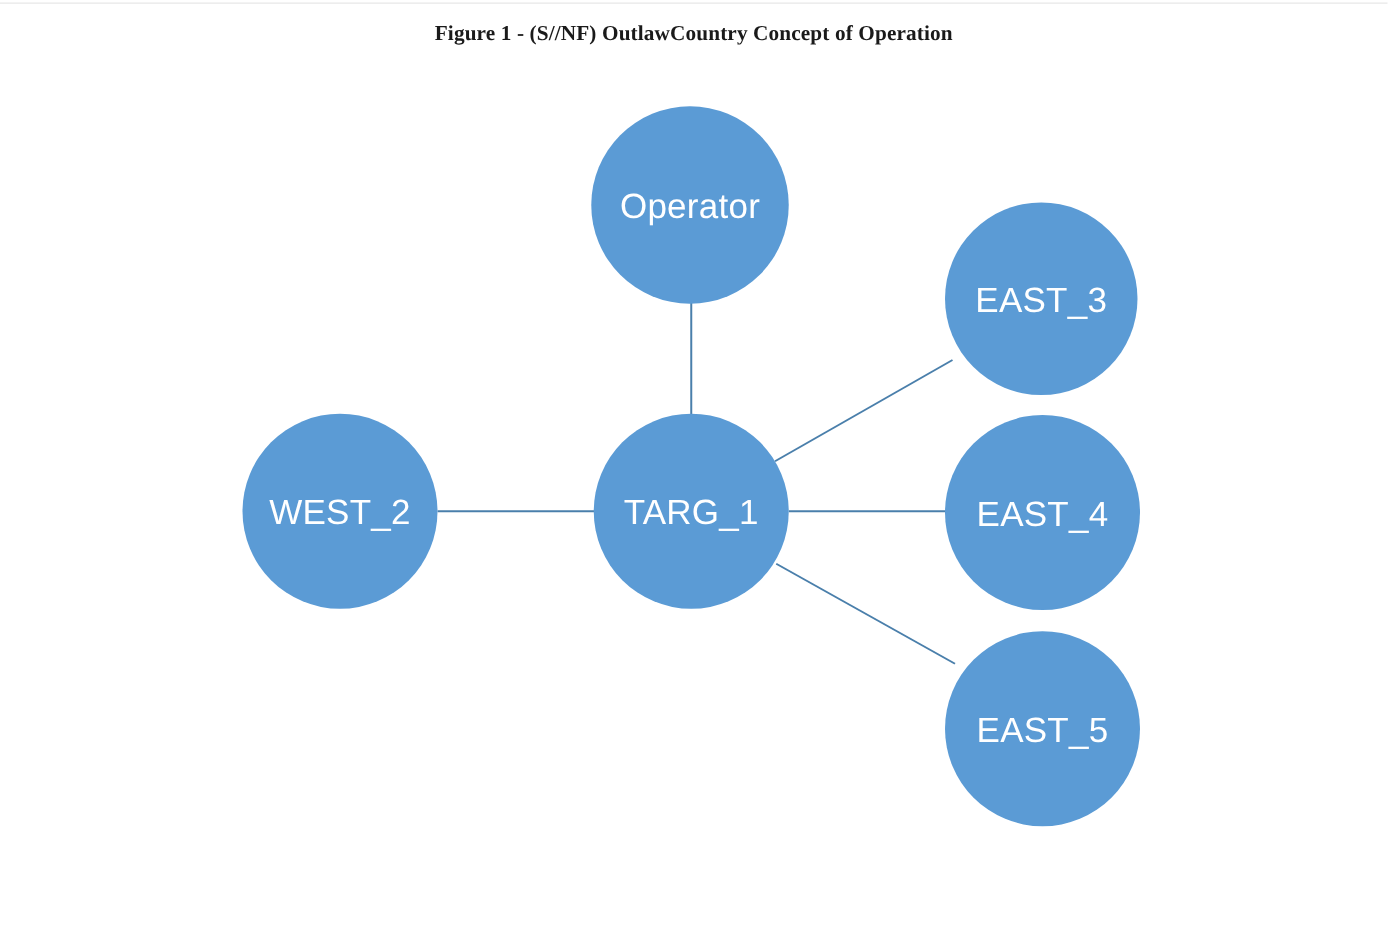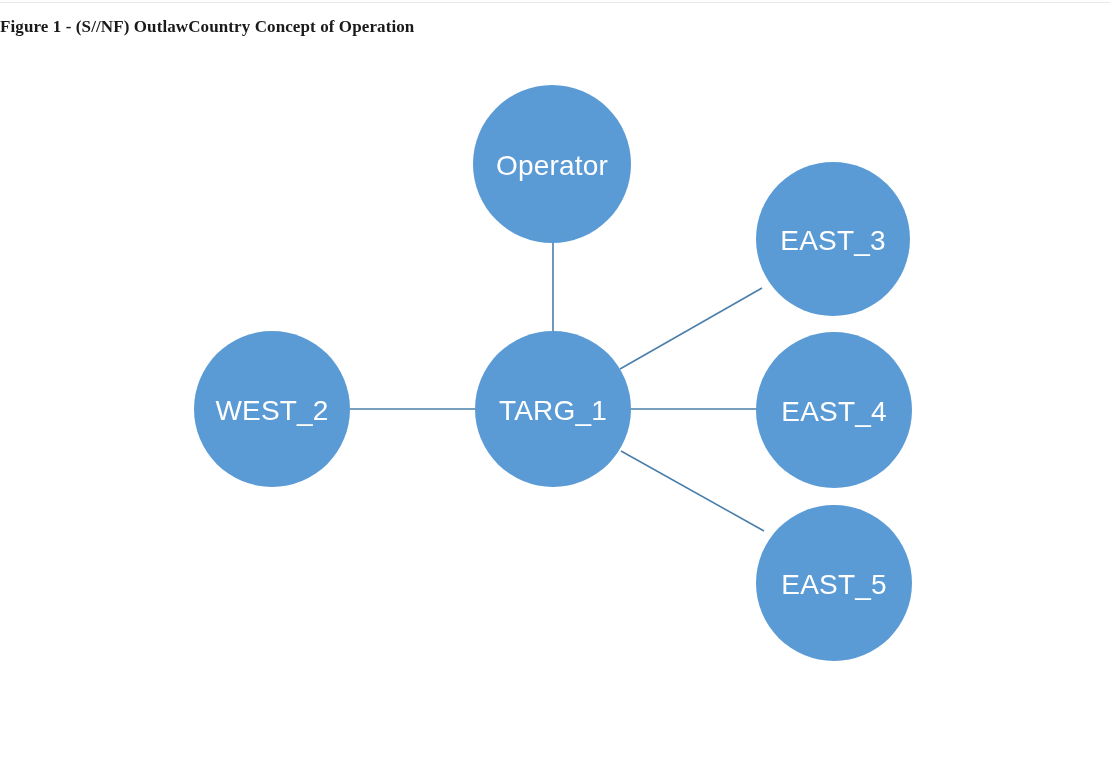--- a/index.html
+++ b/index.html
@@ -26,21 +26,21 @@
     top: 2px;
     width: 1110px;
     height: 1px;
     background: #e8e8e8;
   }
   #figure-title {
     position: absolute;
     left: 0;
     top: 16px;
     width: 1110px;
-    text-align: left;
+    text-align: center;
     font-family: "Liberation Serif", "DejaVu Serif", serif;
     font-weight: bold;
     font-size: 17px;
     line-height: 21px;
     color: #1a1a1a;
     letter-spacing: 0.1px;
     white-space: nowrap;
   }
   #diagram {
     position: absolute;

